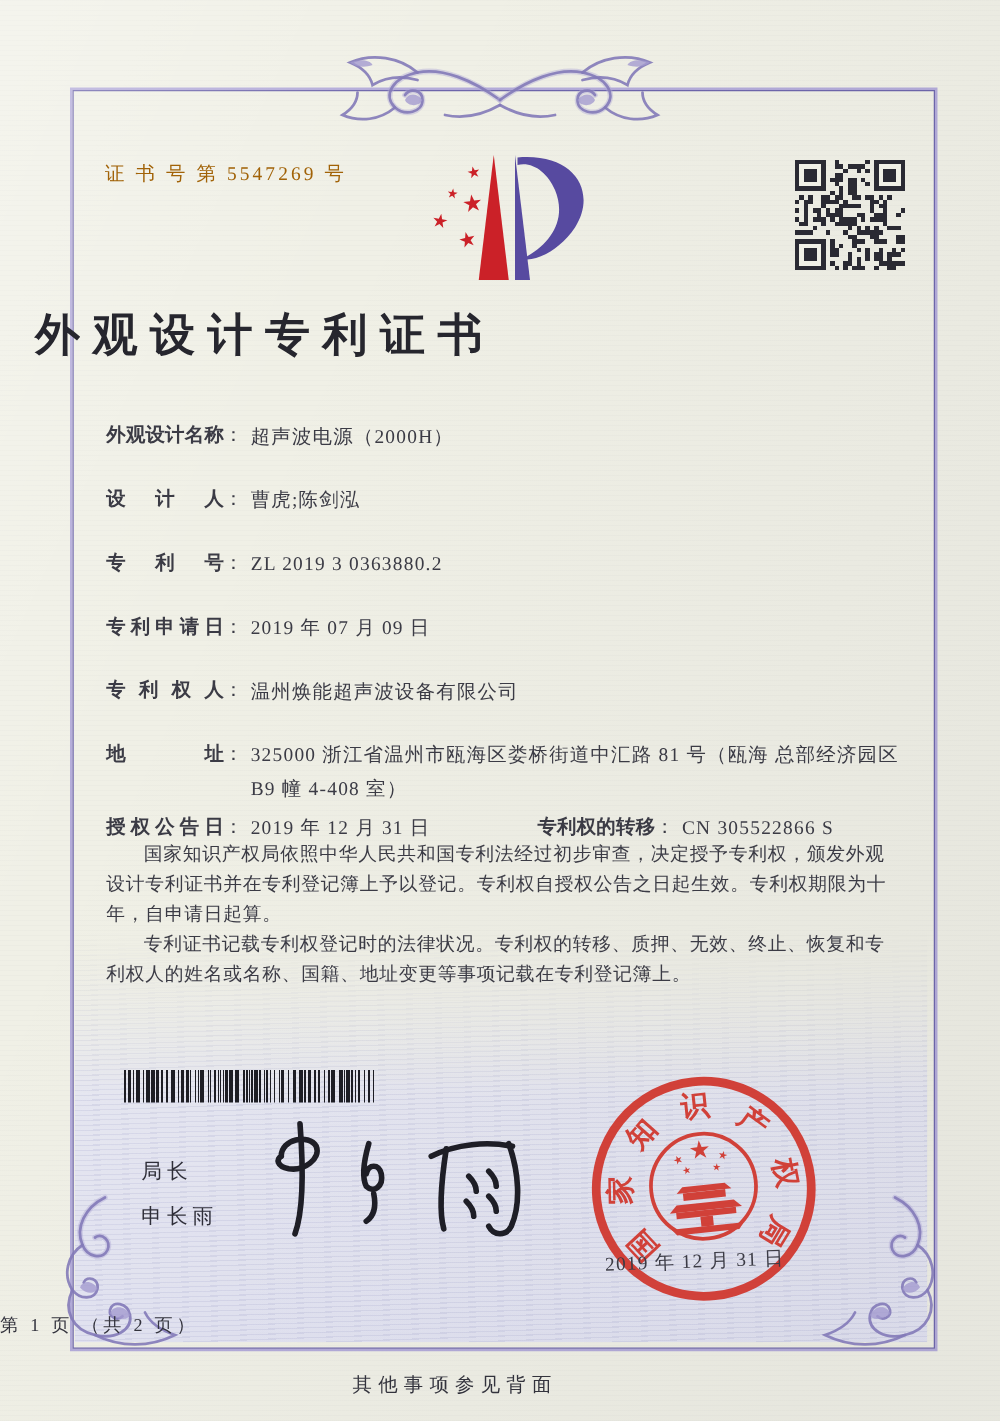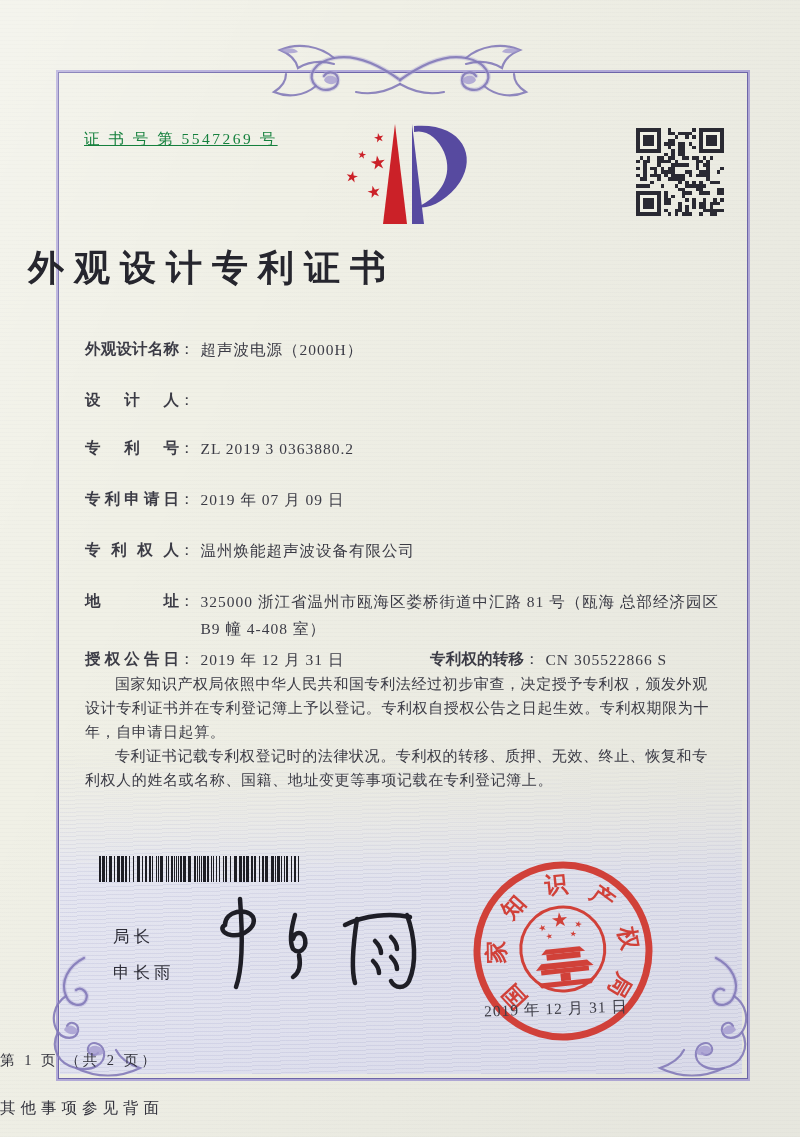--- a/index.html
+++ b/index.html
@@ -15,36 +15,36 @@
        border:2px solid #b3abd9;}
   .frame::before{content:'';position:absolute;inset:0;border:1px solid #6e66ab;}
   
   .wavy{position:absolute;left:60px;top:740px;width:682px;height:334px;z-index:0;
        background:
          repeating-linear-gradient(178deg,rgba(120,122,180,0.13) 0 1px,rgba(255,255,255,0) 1px 4px),
          linear-gradient(180deg,rgba(228,229,243,0) 0,rgba(228,229,243,0.85) 130px,#e2e3f1 100%);
        -webkit-mask-image:linear-gradient(180deg,transparent 0,#000 140px);
        mask-image:linear-gradient(180deg,transparent 0,#000 140px);}
   .abs{position:absolute;z-index:2;}
-  .cert-no{left:84px;top:129px;font-size:15.5px;letter-spacing:2.5px;color:#15803d;text-decoration:underline;}
+  .cert-no{left:84px;top:129px;font-size:15.5px;letter-spacing:2.5px;color:#a16207;}
   .title{left:0;right:0;top:244px;font-size:36px;font-weight:bold;
        letter-spacing:10px;color:#26262e;padding-left:28px;}
   .fields{left:85px;top:338px;width:636px;font-size:15.5px;color:#3b3b45;}
   .frow{position:relative;display:flex;line-height:22px;margin-bottom:26px;}
   .frow.addr{margin-bottom:6px;}
   .flabel{display:inline-block;width:94px;flex:0 0 94px;text-align:justify;text-align-last:justify;font-weight:bold;}
   .fcolon{flex:0 0 auto;padding-right:6px;}
   .fvalue{flex:1;letter-spacing:1px;line-height:27px;margin-top:-2px;}
   .grant2{position:absolute;left:345px;top:0;display:flex;}
   .body-text{left:85px;top:672px;width:634px;font-size:15px;line-height:24px;letter-spacing:0.6px;}
   .body-text p{margin:0;text-indent:2em;}
   .director{left:113px;top:919px;font-size:16.5px;letter-spacing:4px;color:#2e2e38;line-height:36px;}
   .seal-date{left:484px;top:999px;font-size:15.5px;letter-spacing:1px;color:#3c3c46;transform:rotate(-2deg);z-index:4;}
   .page-footer{left:0;right:78px;top:1051px;text-align:left;font-size:14.5px;letter-spacing:3px;color:#33333d;}
-  .back-note{left:0;right:72px;top:1098px;font-size:15.5px;letter-spacing:5px;color:#33333d;}
+  .back-note{left:0;right:72px;top:1098px;text-align:center;font-size:15.5px;letter-spacing:5px;color:#33333d;}
   svg{display:block;}
   .orn path{fill:none;stroke:#837ab8;stroke-width:2.2;stroke-linecap:round;opacity:0.9;}
   .orn .soft{stroke:#b2aad8;stroke-width:4.5;opacity:0.45;}
   .orn .leaf{fill:#a49bd0;stroke:none;opacity:0.8;}
   #seal-chars text{fill:#d0352c;font-size:23px;font-weight:bold;font-family:"Liberation Serif",serif;}
   .sig path{fill:none;stroke:#1e1e26;stroke-width:4.5;stroke-linecap:round;stroke-linejoin:round;}
 </style>
 </head>
 <body>
 
@@ -306,20 +306,21 @@
 
   <div class="abs fields">
     <div class="frow">
       <span class="flabel">外观设计名称</span>
         <span class="fcolon">：</span>
         <span class="fvalue">超声波电源（2000H）</span>
     </div>
     <div class="frow">
       <span class="flabel">设计人</span>
         <span class="fcolon">：</span>
+        <span class="fvalue">曹虎;陈剑泓</span>
     </div>
     <div class="frow">
       <span class="flabel">专利号</span>
         <span class="fcolon">：</span>
         <span class="fvalue">ZL 2019 3 0363880.2</span>
     </div>
     <div class="frow">
       <span class="flabel">专利申请日</span>
         <span class="fcolon">：</span>
         <span class="fvalue">2019 年 07 月 09 日</span>

